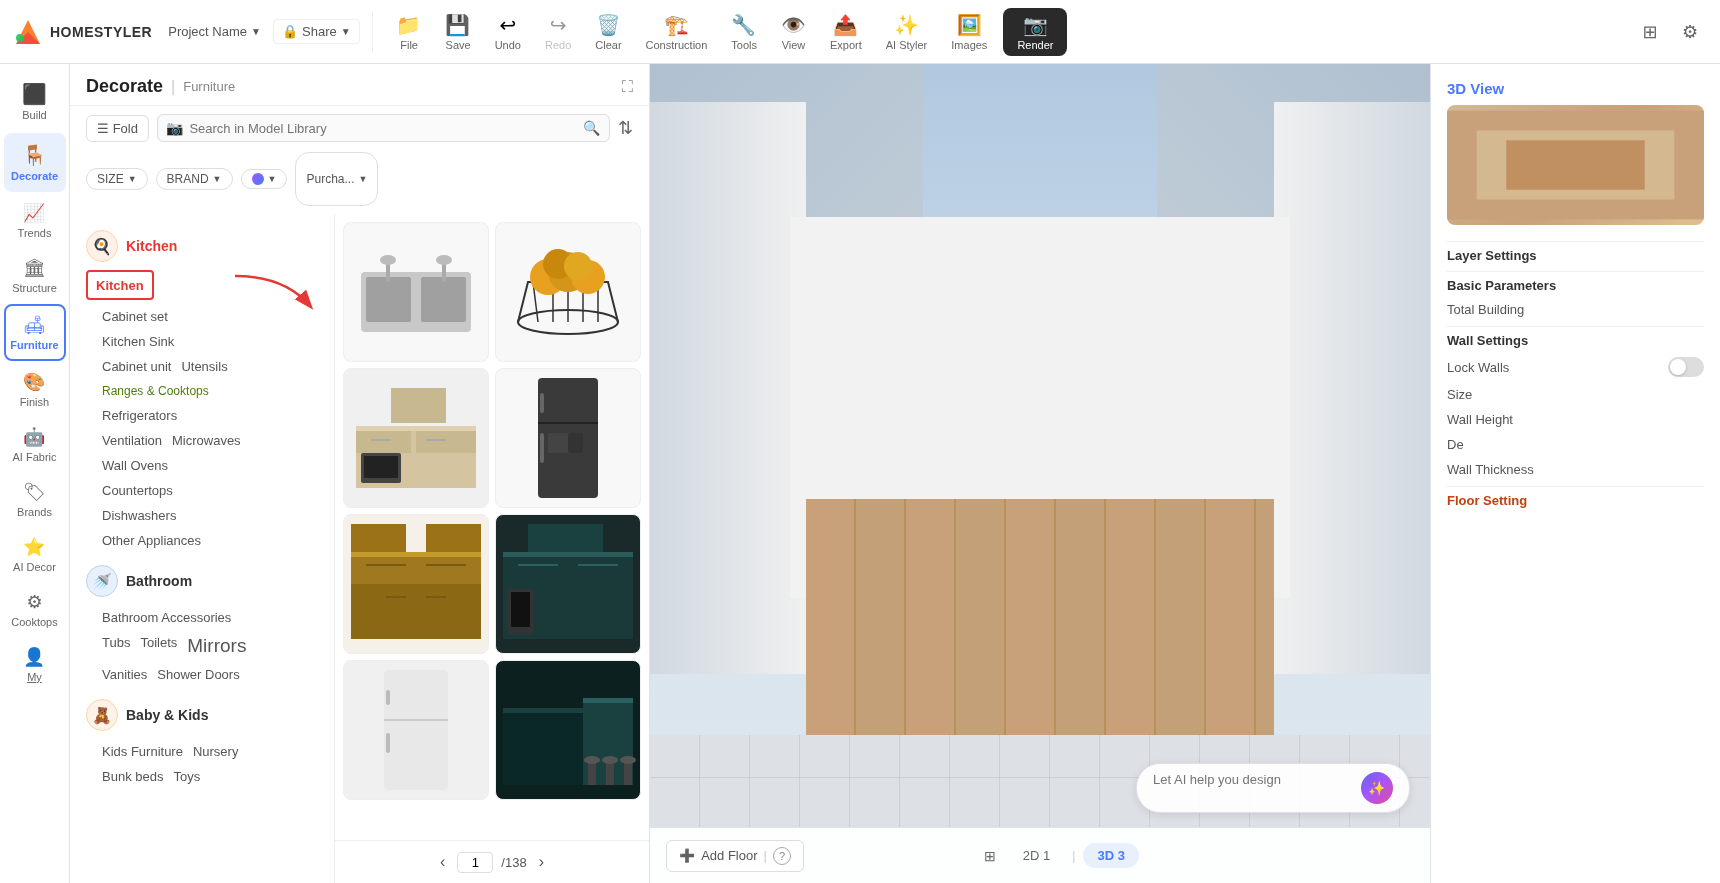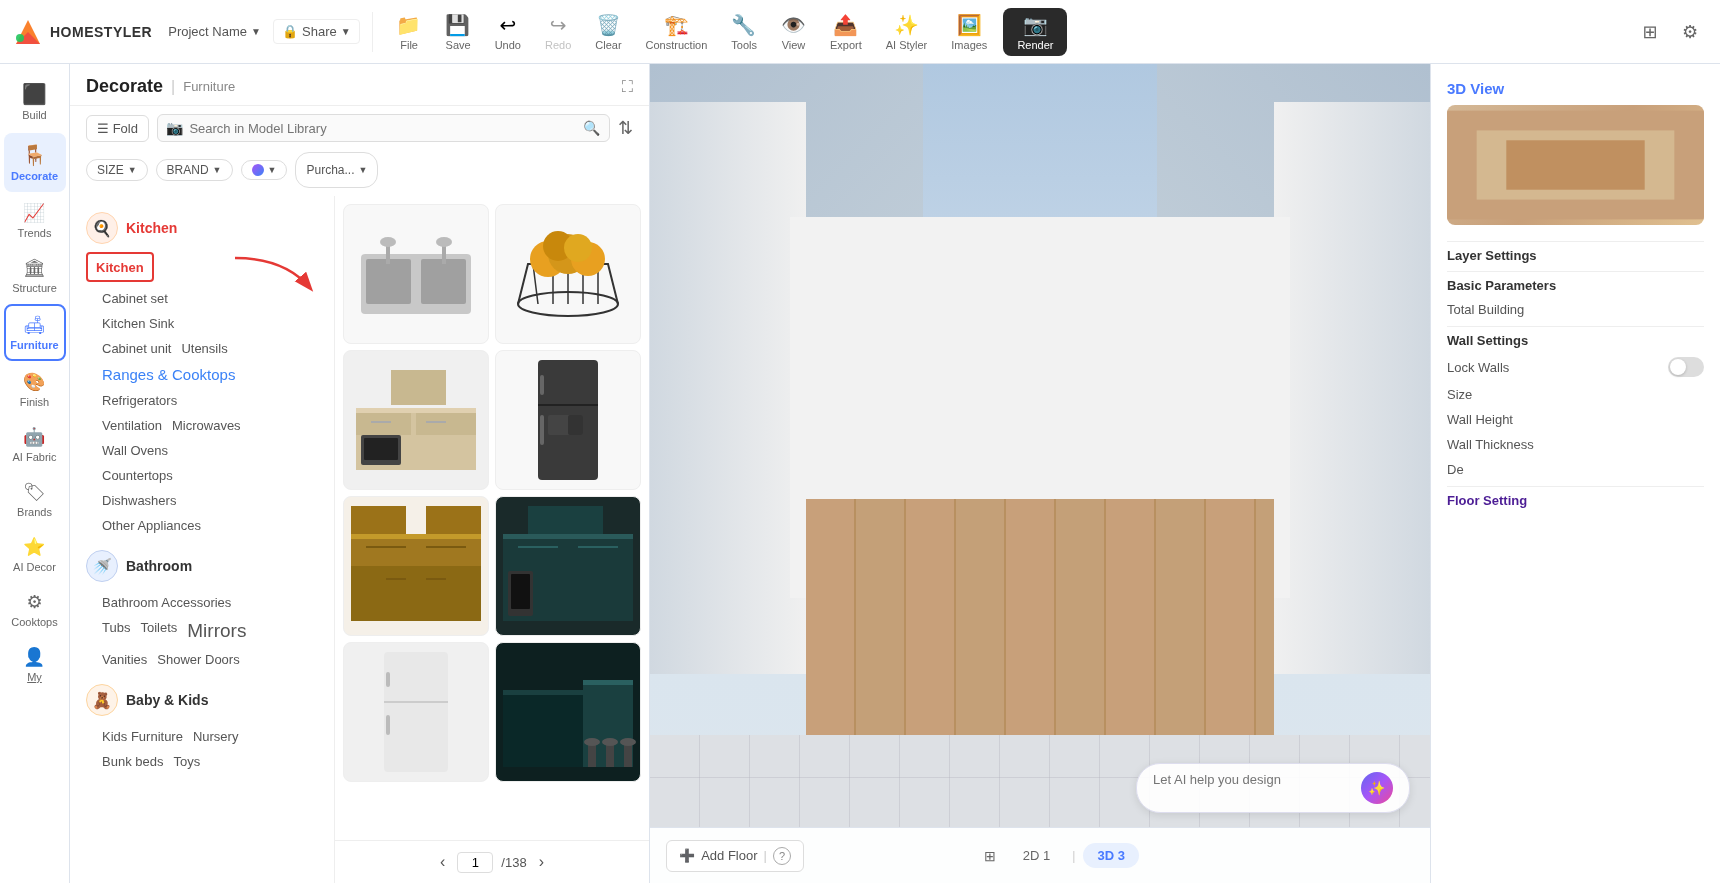--- a/index.html
+++ b/index.html
@@ -166,21 +166,21 @@
       <span style="font-size:9px;">▼</span>
     </div>
     <div style="display:flex;align-items:center;gap:4px;font-size:12px;color:#555;border:1px solid #ddd;border-radius:14px;padding:3px 10px;cursor:pointer;background:#fff;">
       <span>BRAND</span>
       <span style="font-size:9px;">▼</span>
     </div>
     <div style="display:flex;align-items:center;gap:4px;font-size:12px;color:#555;border:1px solid #ddd;border-radius:14px;padding:3px 10px;cursor:pointer;background:#fff;">
       <span style="width:12px;height:12px;border-radius:50%;background:linear-gradient(135deg,#a855f7,#3b82f6);display:inline-block;"></span>
       <span style="font-size:9px;">▼</span>
     </div>
-    <div style="display:flex;align-items:center;gap:4px;font-size:12px;color:#555;border:1px solid #ddd;border-radius:14px;padding:10px 10px;cursor:pointer;background:#fff;">
+    <div style="display:flex;align-items:center;gap:4px;font-size:12px;color:#555;border:1px solid #ddd;border-radius:14px;padding:19px 10px;cursor:pointer;background:#fff;">
       <span>Purcha...</span>
       <span style="font-size:9px;">▼</span>
     </div>
   </div>
 
   <div style="display:flex;flex:1;overflow:hidden;position:relative;">
 
     <div style="width:265px;overflow-y:auto;padding:8px 0;border-right:1px solid #eee;">
 
       <div style="margin-bottom:4px;">
@@ -209,21 +209,21 @@
         <div style="padding:5px 16px 5px 32px;font-size:13px;color:#555;cursor:pointer;">
           <span>Cabinet set</span>
         </div>
         <div style="padding:5px 16px 5px 32px;font-size:13px;color:#555;cursor:pointer;">
           <span>Kitchen Sink</span>
         </div>
         <div style="display:flex;gap:10px;padding:5px 16px 5px 32px;">
           <span style="font-size:13px;color:#555;cursor:pointer;">Cabinet unit</span>
           <span style="font-size:13px;color:#555;cursor:pointer;">Utensils</span>
         </div>
-        <div style="padding:5px 16px 5px 32px;font-size:15px;color:#3b82f6;cursor:pointer;">
+        <div style="padding:5px 16px 5px 32px;font-size:12px;color:#4d7c0f;cursor:pointer;">
           <span>Ranges &amp; Cooktops</span>
         </div>
         <div style="padding:5px 16px 5px 32px;font-size:13px;color:#555;cursor:pointer;">
           <span>Refrigerators</span>
         </div>
         <div style="display:flex;gap:10px;padding:5px 16px 5px 32px;">
           <span style="font-size:13px;color:#555;cursor:pointer;">Ventilation</span>
           <span style="font-size:13px;color:#555;cursor:pointer;">Microwaves</span>
         </div>
         <div style="padding:5px 16px 5px 32px;font-size:13px;color:#555;cursor:pointer;">
@@ -488,22 +488,22 @@
   </div>
 
   <div style="display:flex;align-items:center;justify-content:space-between;padding:5px 0;">
     <span style="font-size:13px;color:#555;">Size</span>
   </div>
 
   <div style="display:flex;align-items:center;justify-content:space-between;padding:5px 0;">
     <span style="font-size:13px;color:#555;">Wall Height</span>
   </div>
 
+  <div style="display:flex;align-items:center;padding:5px 0;">
+    <span style="font-size:13px;color:#555;">De</span>
+  </div>
+
   <div style="display:flex;align-items:center;justify-content:space-between;padding:5px 0;">
     <span style="font-size:13px;color:#555;">Wall Thickness</span>
   </div>
 
-  <div style="display:flex;align-items:center;padding:5px 0;">
-    <span style="font-size:13px;color:#555;">De</span>
-  </div>
-
-  <div style="font-size:13px;font-weight:600;color:#4c1d95;padding:6px 0 4px;border-top:1px solid #eee;margin-top:4px;">Floor Setting</div>
+  <div style="font-size:13px;font-weight:600;color:#c2410c;padding:6px 0 4px;border-top:1px solid #eee;margin-top:4px;">Floor Setting</div>
 </div>
 
 </body></html>

